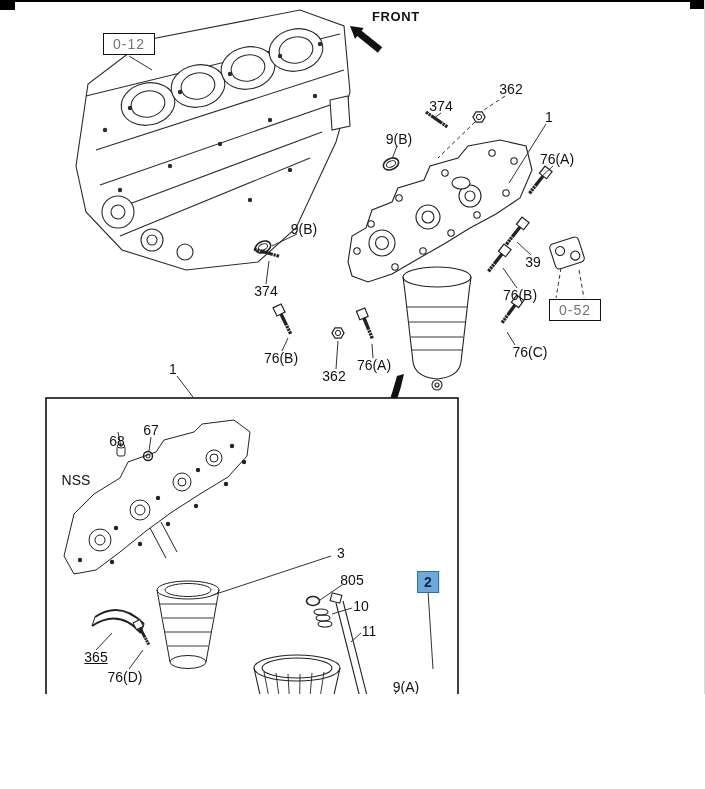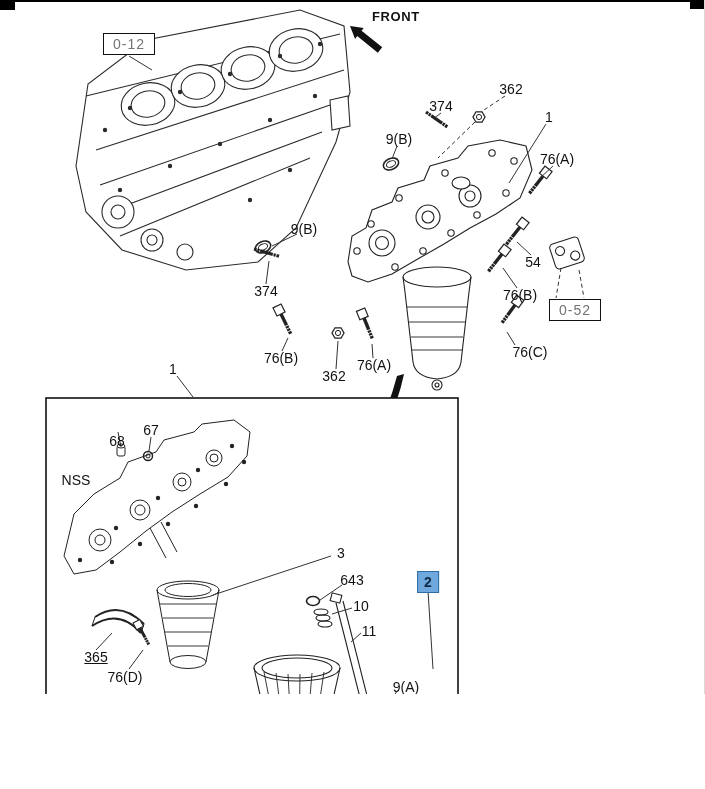--- a/index.html
+++ b/index.html
@@ -287,33 +287,33 @@
   <div class="ref-box" style="left:129px;top:44px;">0-12</div>
   <div class="ref-box" style="left:575px;top:310px;">0-52</div>
 
   <div class="callout" style="left:441px;top:106px;">374</div>
   <div class="callout" style="left:511px;top:89px;">362</div>
   <div class="callout" style="left:399px;top:139px;">9(B)</div>
   <div class="callout" style="left:549px;top:117px;">1</div>
   <div class="callout" style="left:557px;top:159px;">76(A)</div>
   <div class="callout" style="left:304px;top:229px;">9(B)</div>
   <div class="callout" style="left:266px;top:291px;">374</div>
-  <div class="callout" style="left:533px;top:262px;">54</div>
+  <div class="callout" style="left:533px;top:262px;">39</div>
   <div class="callout" style="left:520px;top:295px;">76(B)</div>
   <div class="callout" style="left:281px;top:358px;">76(B)</div>
   <div class="callout" style="left:334px;top:376px;">362</div>
   <div class="callout" style="left:374px;top:365px;">76(A)</div>
   <div class="callout" style="left:530px;top:352px;">76(C)</div>
 
   <div class="callout" style="left:173px;top:369px;">1</div>
   <div class="callout" style="left:117px;top:425px;margin-top:16px;">68</div>
   <div class="callout" style="left:151px;top:430px;">67</div>
   <div class="callout" style="left:76px;top:480px;">NSS</div>
   <div class="callout" style="left:341px;top:553px;">3</div>
-  <div class="callout" style="left:352px;top:580px;">643</div>
+  <div class="callout" style="left:352px;top:580px;">805</div>
   <div class="callout" style="left:361px;top:606px;">10</div>
   <div class="callout" style="left:369px;top:631px;">11</div>
   <div class="callout selected" style="left: 428px; top: 582px; background: rgb(111, 168, 220);">2</div>
   <div class="callout" style="left:406px;top:687px;">9(A)</div>
   <div class="callout" style="left:414px;top:730px;">8</div>
   <div class="callout" style="left:420px;top:752px;">7</div>
   <div class="callout" style="left:258px;top:731px;">5</div>
   <div class="callout" style="left:96px;top:657px;text-decoration:underline;">365</div>
   <div class="callout" style="left:125px;top:677px;">76(D)</div>
 

